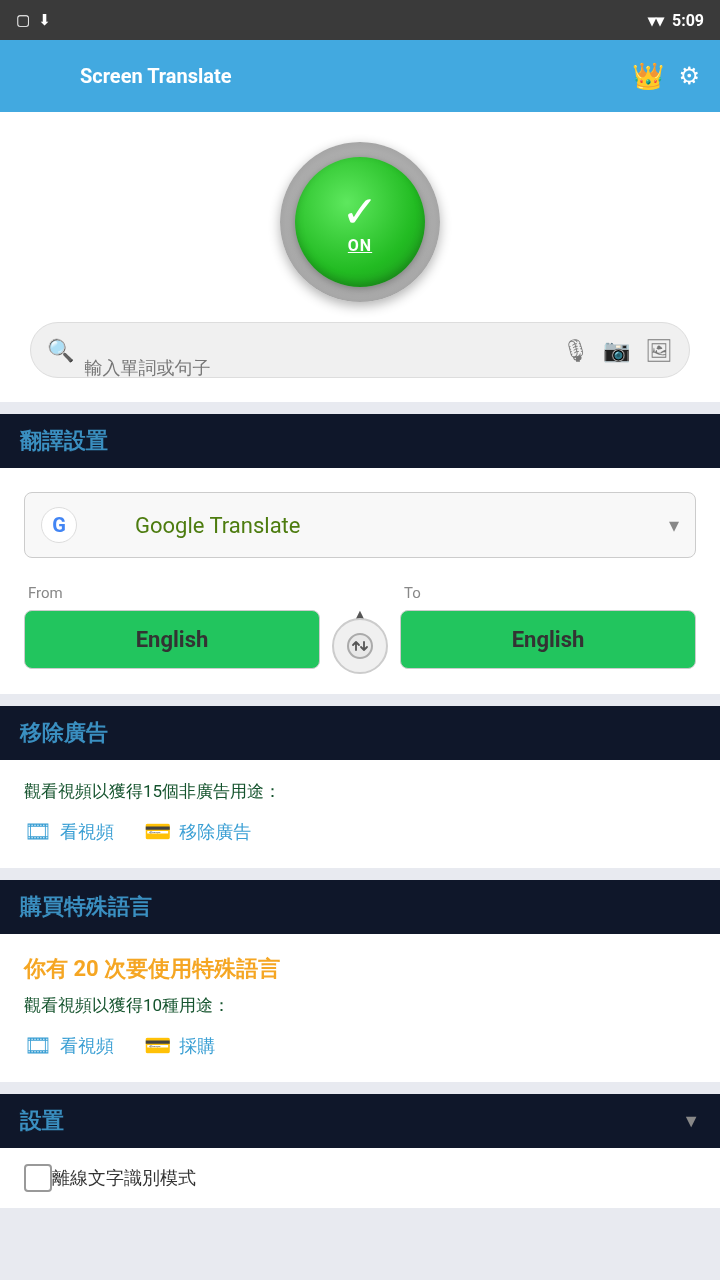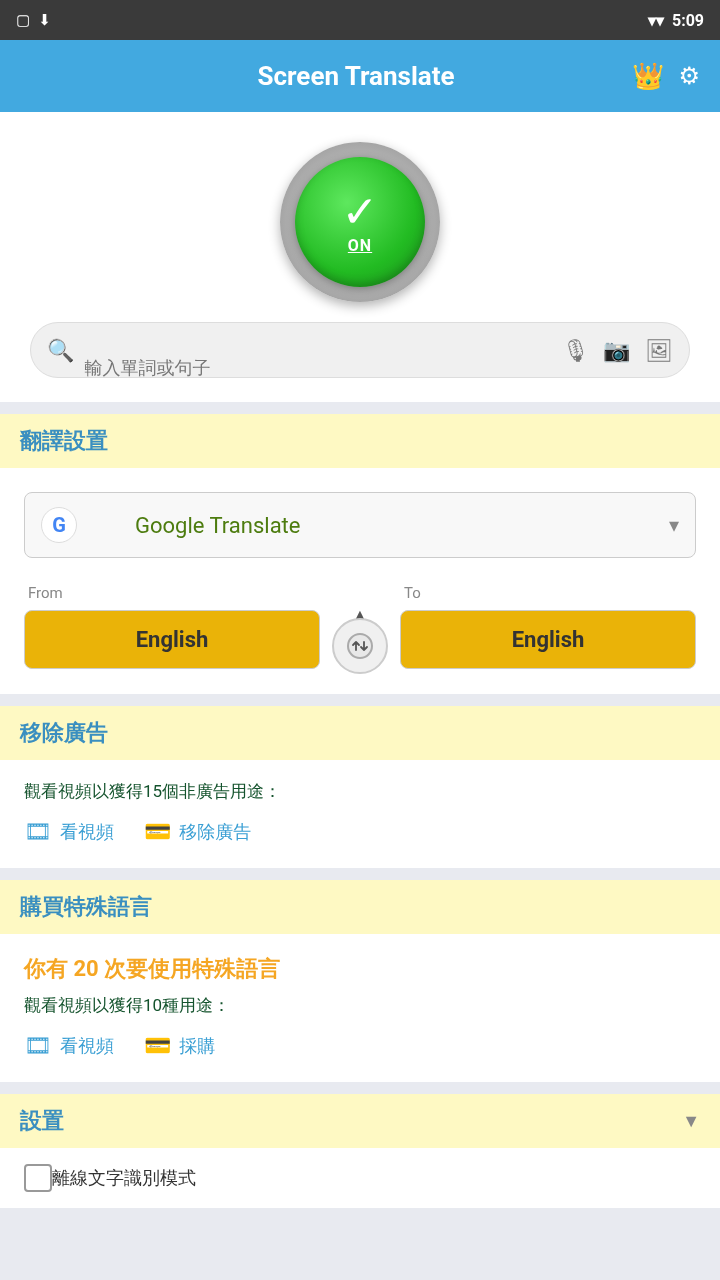--- a/index.html
+++ b/index.html
@@ -30,24 +30,24 @@
     .app-bar {
       background: #42a9e0;
       height: 72px;
       display: flex;
       align-items: center;
       justify-content: space-between;
       padding: 0 20px;
     }
     .app-bar-title {
       color: white;
-      font-size: 26px;
+      font-size: 20px;
       font-weight: bold;
       flex: 1;
-      text-align: center;
+      text-align: left;
     }
     .app-bar-icons { display: flex; gap: 14px; align-items: center; }
     .crown-icon { color: #f5a623; font-size: 26px; }
     .settings-icon { color: white; font-size: 24px; }
 
     
     .main-card {
       background: white;
       margin: 0;
       padding: 30px 20px 24px;
@@ -112,21 +112,21 @@
       font-size: 18px;
       color: #999;
       outline: none;
       margin-top: 36px;
     }
     .search-actions { display: flex; gap: 14px; align-items: center; }
     .search-action-icon { color: #777; font-size: 22px; }
 
     
     .section {
-      background: #fef9c3;
+      background: #0f172a;
       padding: 12px 20px;
       margin-top: 12px;
     }
     .section-title {
       color: #3a8fc0;
       font-size: 22px;
       font-weight: bold;
     }
 
     
@@ -186,21 +186,21 @@
     }
     .lang-label {
       font-size: 15px;
       color: #888;
       padding-left: 4px;
     }
     .lang-button {
       width: 100%;
       border: 1px solid #ccc;
       border-radius: 8px;
-      background: #eab308;
+      background: #22c55e;
       padding: 16px 10px;
       font-size: 22px;
       font-weight: bold;
       color: #333;
       text-align: center;
       cursor: pointer;
     }
     .swap-col {
       display: flex;
       flex-direction: column;

